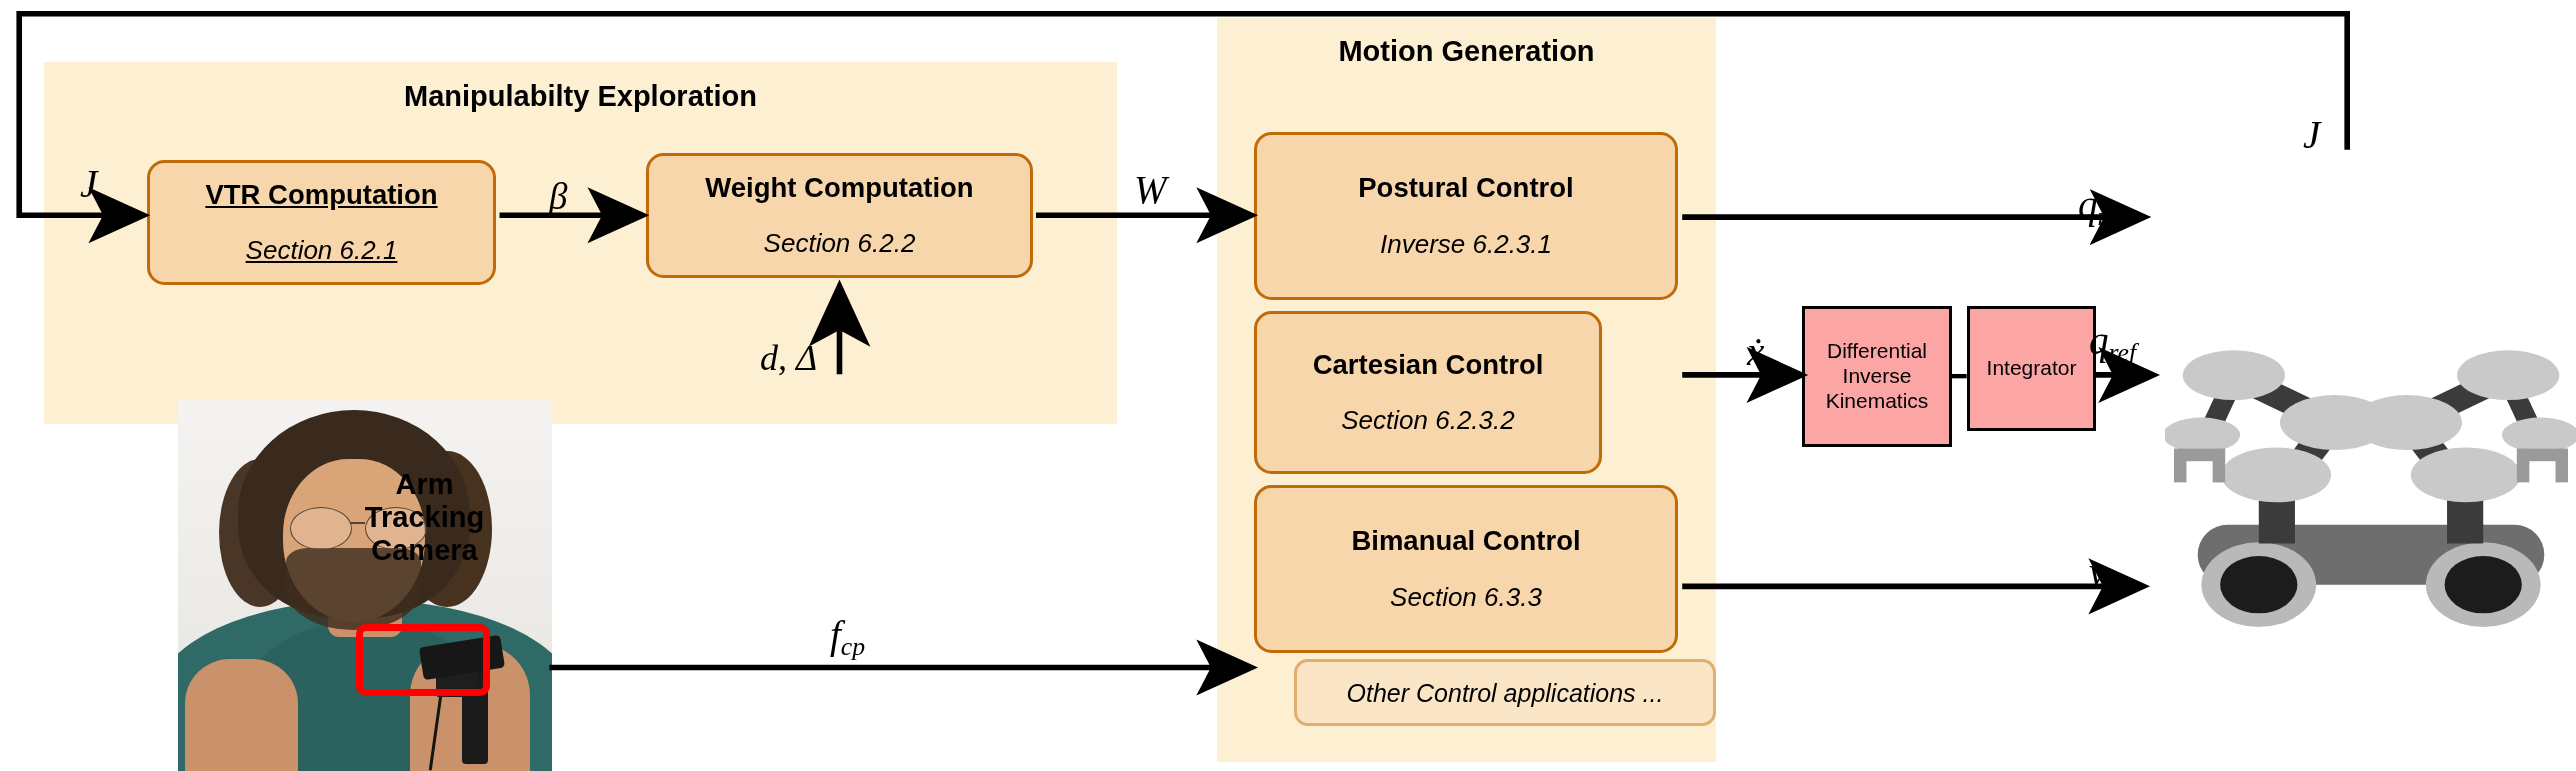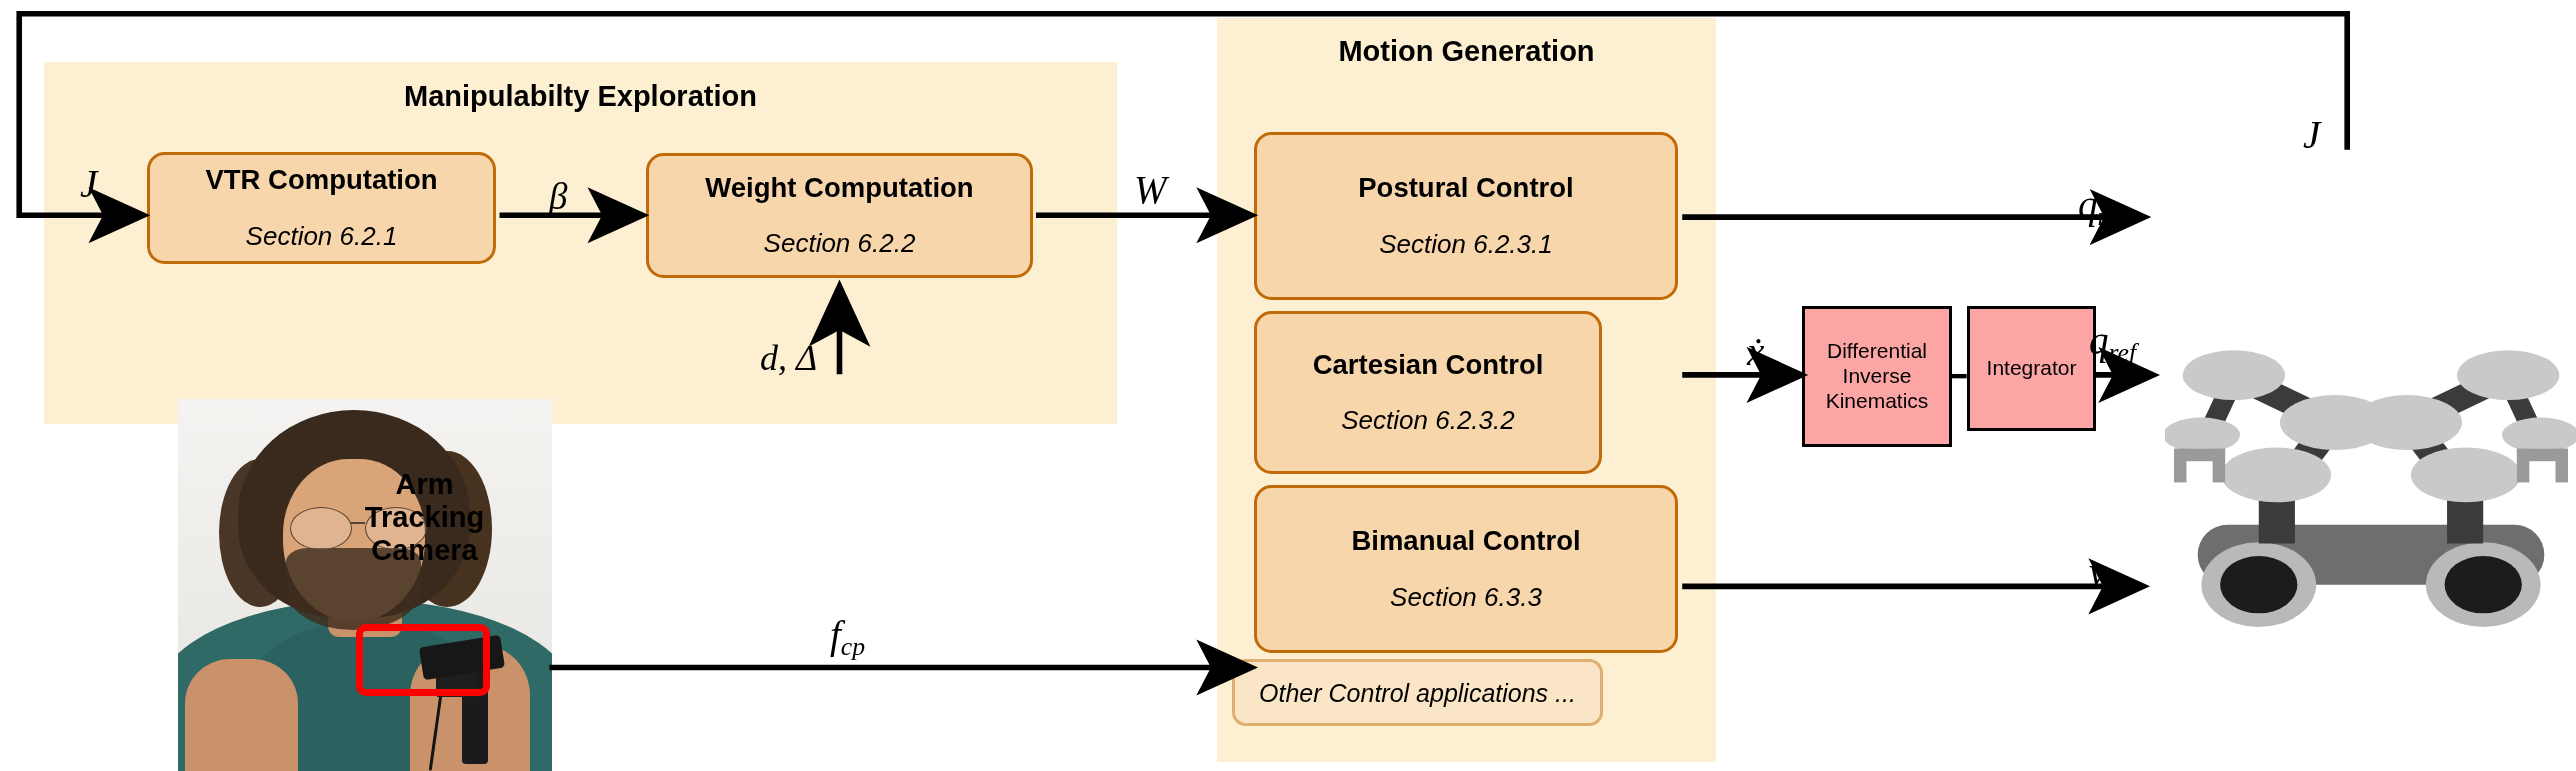--- a/index.html
+++ b/index.html
@@ -68,46 +68,46 @@
 <div id="stage">
 
   <div class="panel" style="left:44px; top:50px; width:1073px; height:362px;margin-top:12px;">
     <div class="panel-title" style="top:17.5px;">Manipulabilty Exploration</div>
   </div>
 
   <div class="panel" style="left:1217px; top:17.5px; width:499px; height:744px;">
     <div class="panel-title" style="top:17.5px;">Motion Generation</div>
   </div>
 
-  <div class="node wide" style="left:147px; top:152px; width:349px; height:112px;">
+  <div class="node wide" style="left:147px; top:160px; width:349px; height:125px;text-decoration:underline;">
     <div class="t1">VTR Computation</div>
     <div class="t2">Section 6.2.1</div>
   </div>
 
   <div class="node wide" style="left:646px; top:153px; width:387px; height:125px;">
     <div class="t1">Weight Computation</div>
     <div class="t2">Section 6.2.2</div>
   </div>
 
   <div class="node wide" style="left:1254px; top:132px; width:424px; height:168px;">
     <div class="t1">Postural Control</div>
-    <div class="t2">Section 6.2.3.1</div>
+    <div class="t2">Inverse 6.2.3.1</div>
   </div>
 
   <div class="node wide" style="left:1254px; top:311px; width:348px; height:163px;">
     <div class="t1">Cartesian Control</div>
     <div class="t2">Section 6.2.3.2</div>
   </div>
 
   <div class="node wide" style="left:1254px; top:485px; width:424px; height:168px;">
     <div class="t1">Bimanual Control</div>
     <div class="t2">Section 6.3.3</div>
   </div>
 
-  <div class="node soft" style="left:1232px; top:659px; width:371px; height:67px;">
+  <div class="node soft" style="left:1294px; top:659px; width:422px; height:67px;">
     <div class="t2">Other Control applications ...</div>
   </div>
 
   <div class="plainbox" style="left:1802px; top:306px; width:150px; height:141px;">
     <span>
         <div>Differential</div>
         <div>Inverse</div>
         <div>Kinematics</div>
       </span>
   </div>

